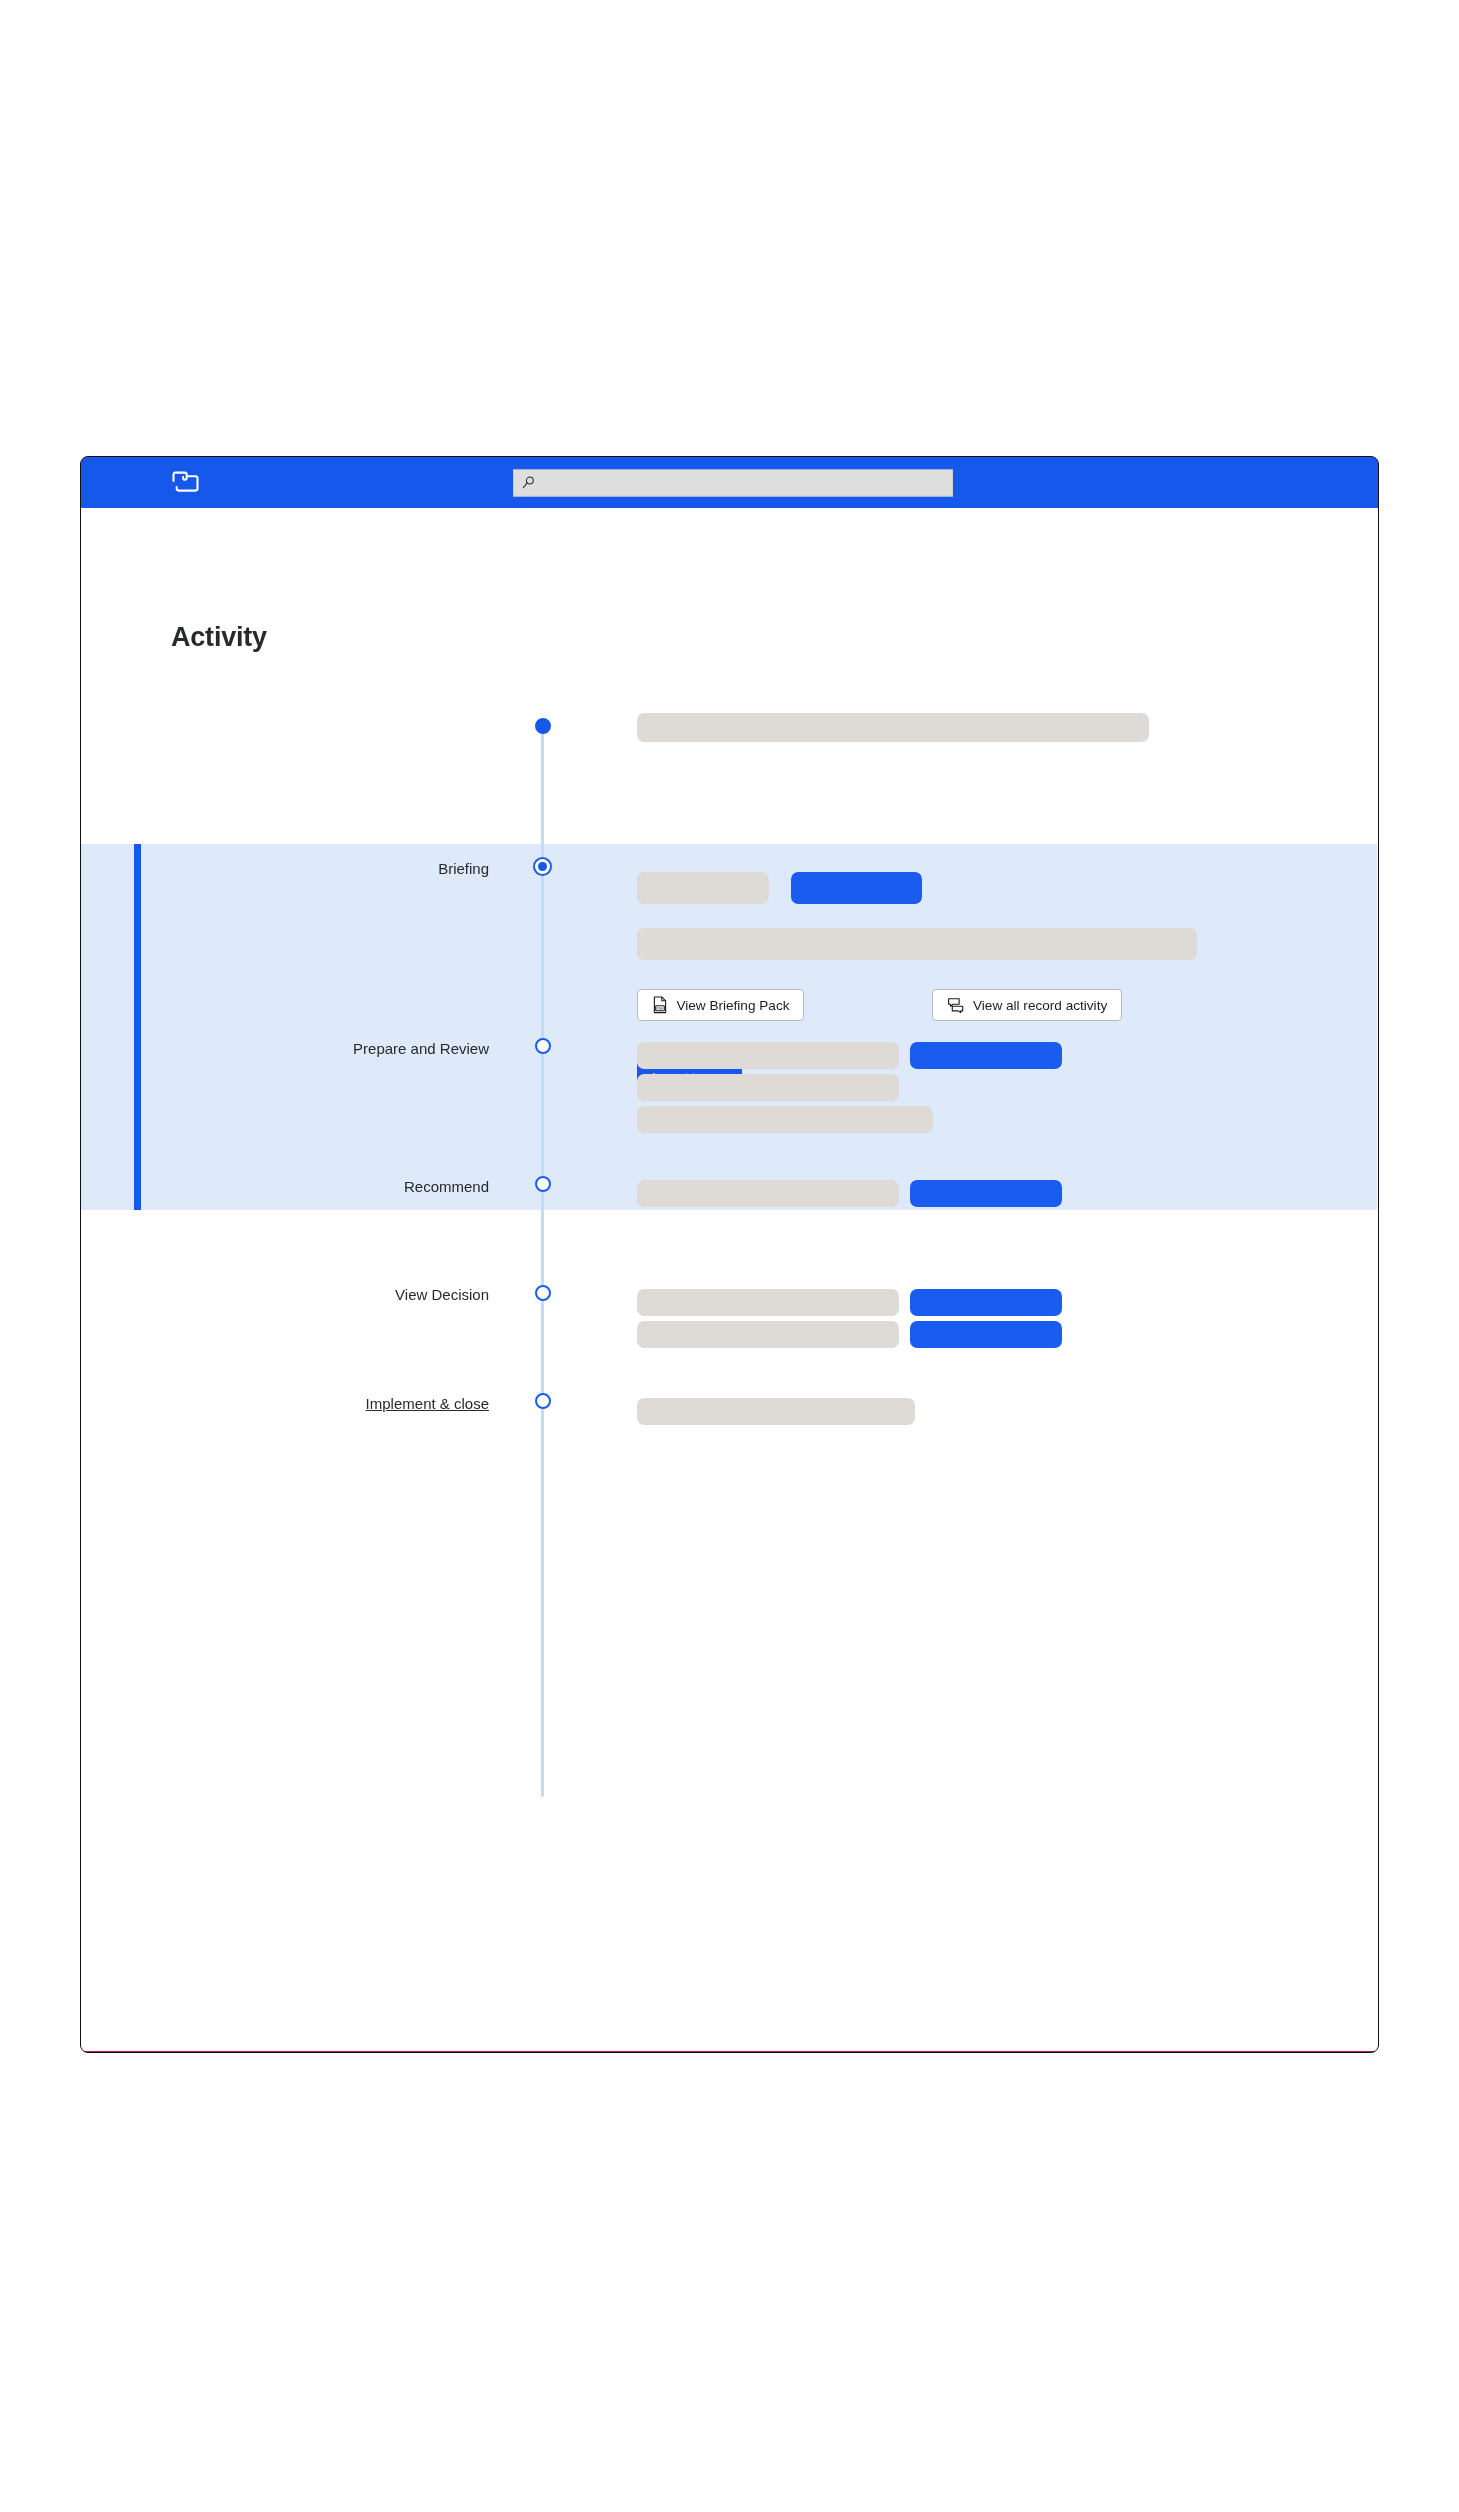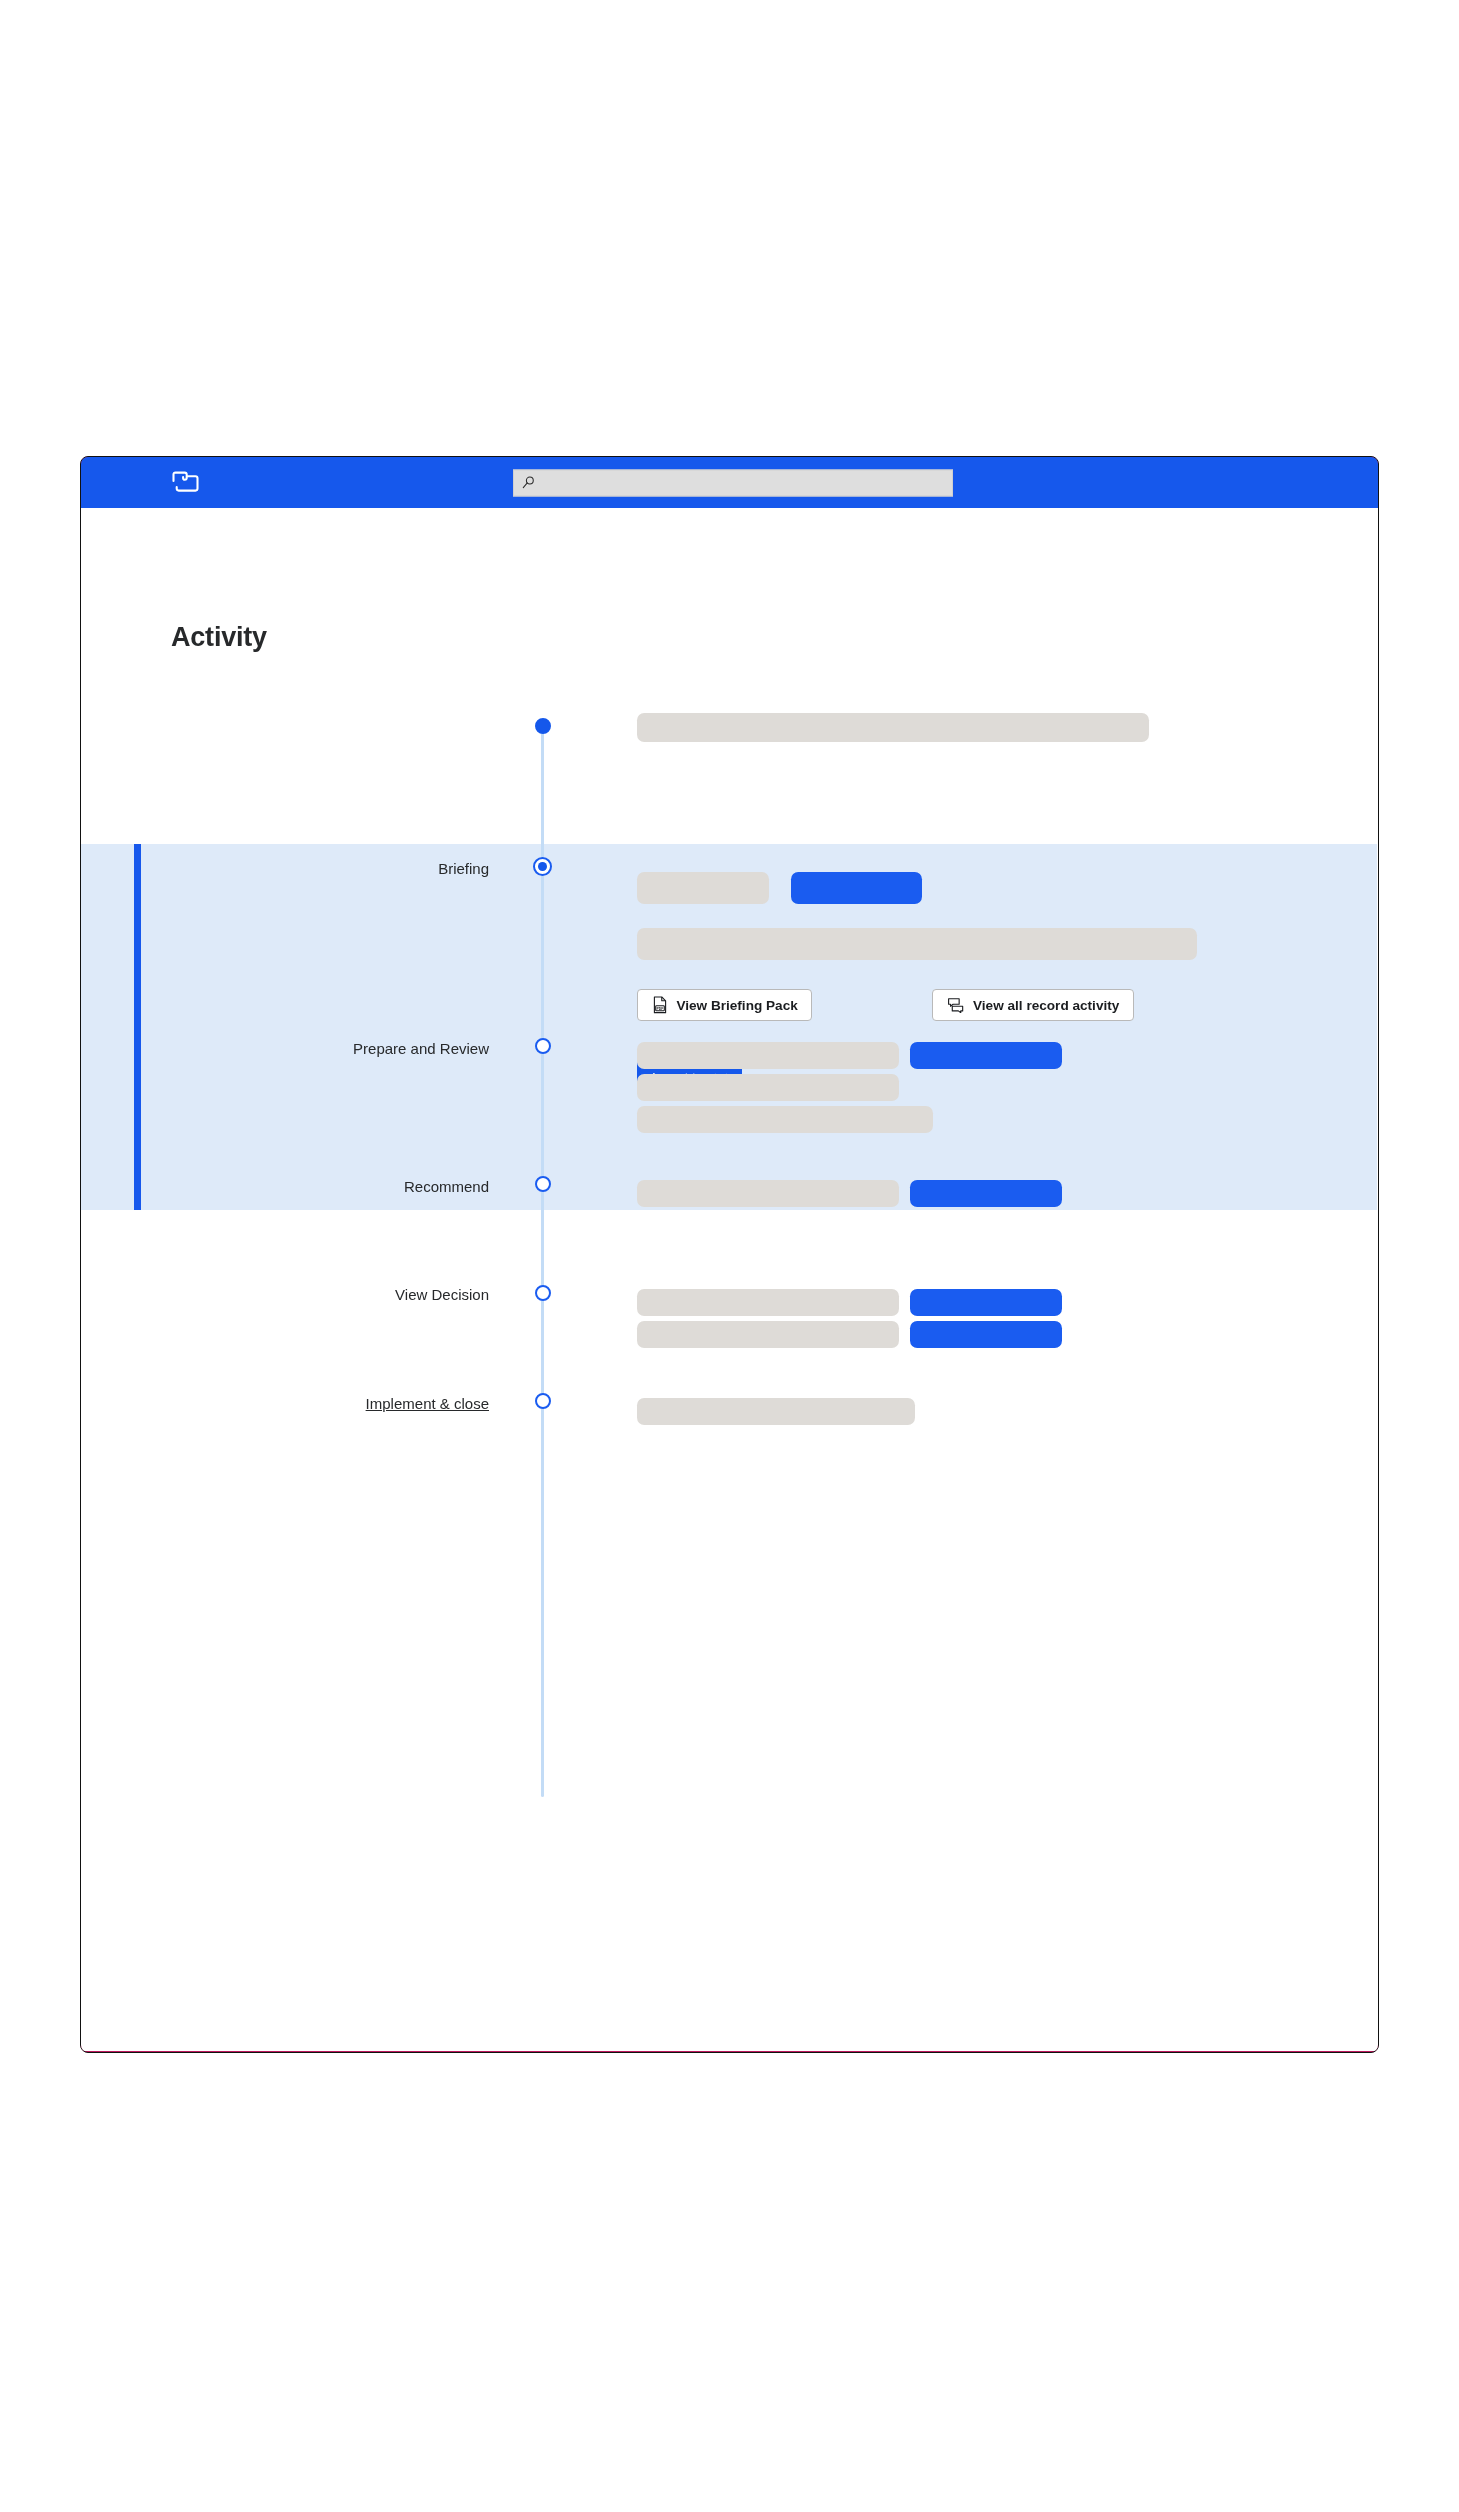--- a/index.html
+++ b/index.html
@@ -190,21 +190,20 @@
     border-radius: 4px;
     display: inline-flex;
     align-items: center;
     gap: 8.8px;
     padding: 0 13.6px;
     font-size: 13.6px;
     color: #1b1d20;
     font-family: "Liberation Sans", sans-serif;
     cursor: pointer;
     white-space: nowrap;
-    font-weight: bold;
   }
   .btn-outline svg { display: block; flex: 0 0 auto; }
 
   .btn-primary {
     position: absolute;
     height: 32px;
     background: #1558eb;
     border: none;
     border-radius: 4px;
     display: inline-flex;

